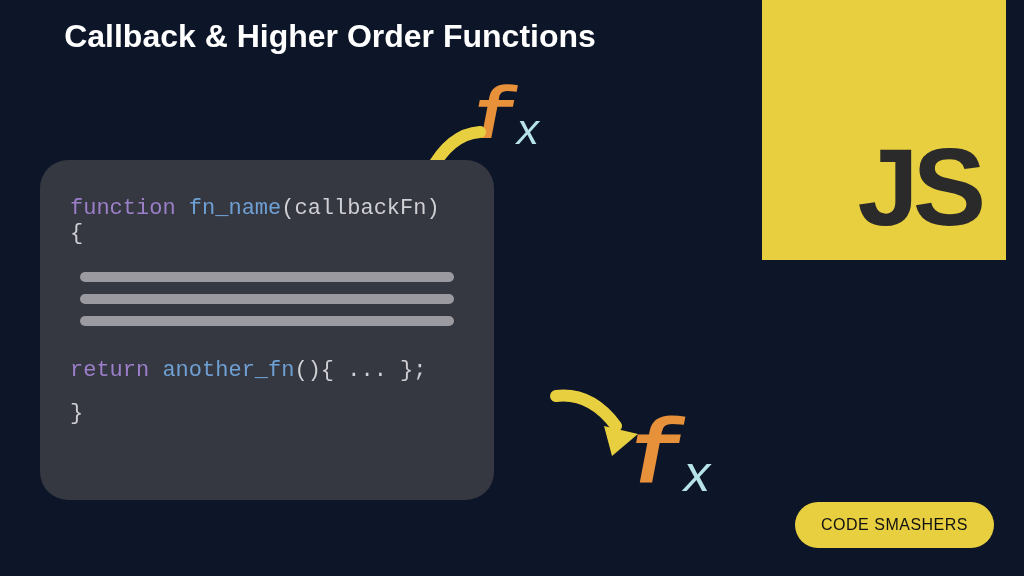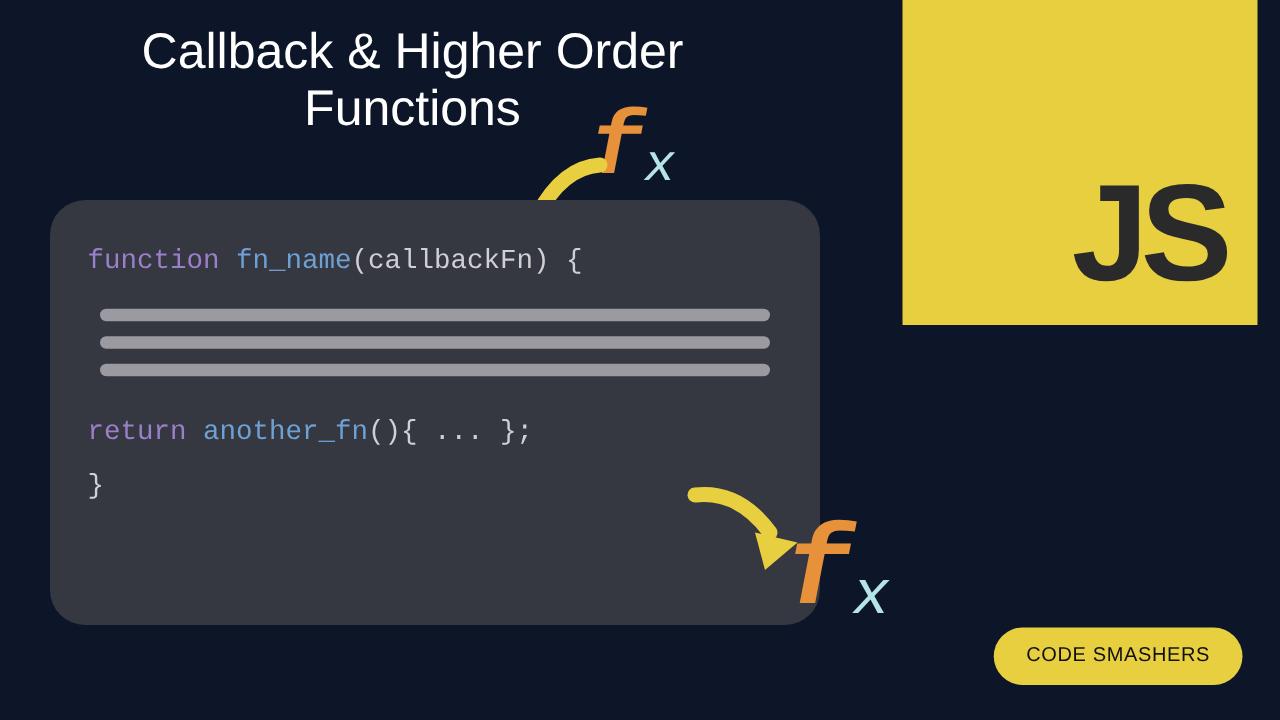--- a/index.html
+++ b/index.html
@@ -9,50 +9,50 @@
     background: #0d1528;
     font-family: -apple-system, BlinkMacSystemFont, "Segoe UI", sans-serif;
     position: relative;
     overflow: hidden;
   }
   .title {
     position: absolute;
     top: 18px;
     left: 40px;
     color: #ffffff;
-    font-size: 40px;
-    font-weight: 400;
+    font-size: 32px;
+    font-weight: 700;
     line-height: 1.15;
     width: 580px;
     text-align: center;
   }
   .js-badge {
     position: absolute;
     top: 0;
     right: 18px;
-    width: 284px;
+    width: 244px;
     height: 260px;
     background: #e8cf3f;
     display: flex;
     align-items: flex-end;
     justify-content: flex-end;
     padding: 18px 26px;
   }
   .js-badge-text {
     color: #2a2a2a;
     font-size: 110px;
     font-weight: 800;
     letter-spacing: -6px;
     line-height: 1;
   }
   .code-block {
     position: absolute;
     top: 160px;
     left: 40px;
-    width: 616px;
+    width: 454px;
     height: 340px;
     background: #353741;
     border-radius: 28px;
     padding: 36px 30px 30px 30px;
     font-family: "SF Mono", Consolas, "Courier New", monospace;
     font-size: 22px;
     color: #cfcfd4;
   }
   .code-line { margin-bottom: 6px; }
   .kw { color: #9b7fc9; }

